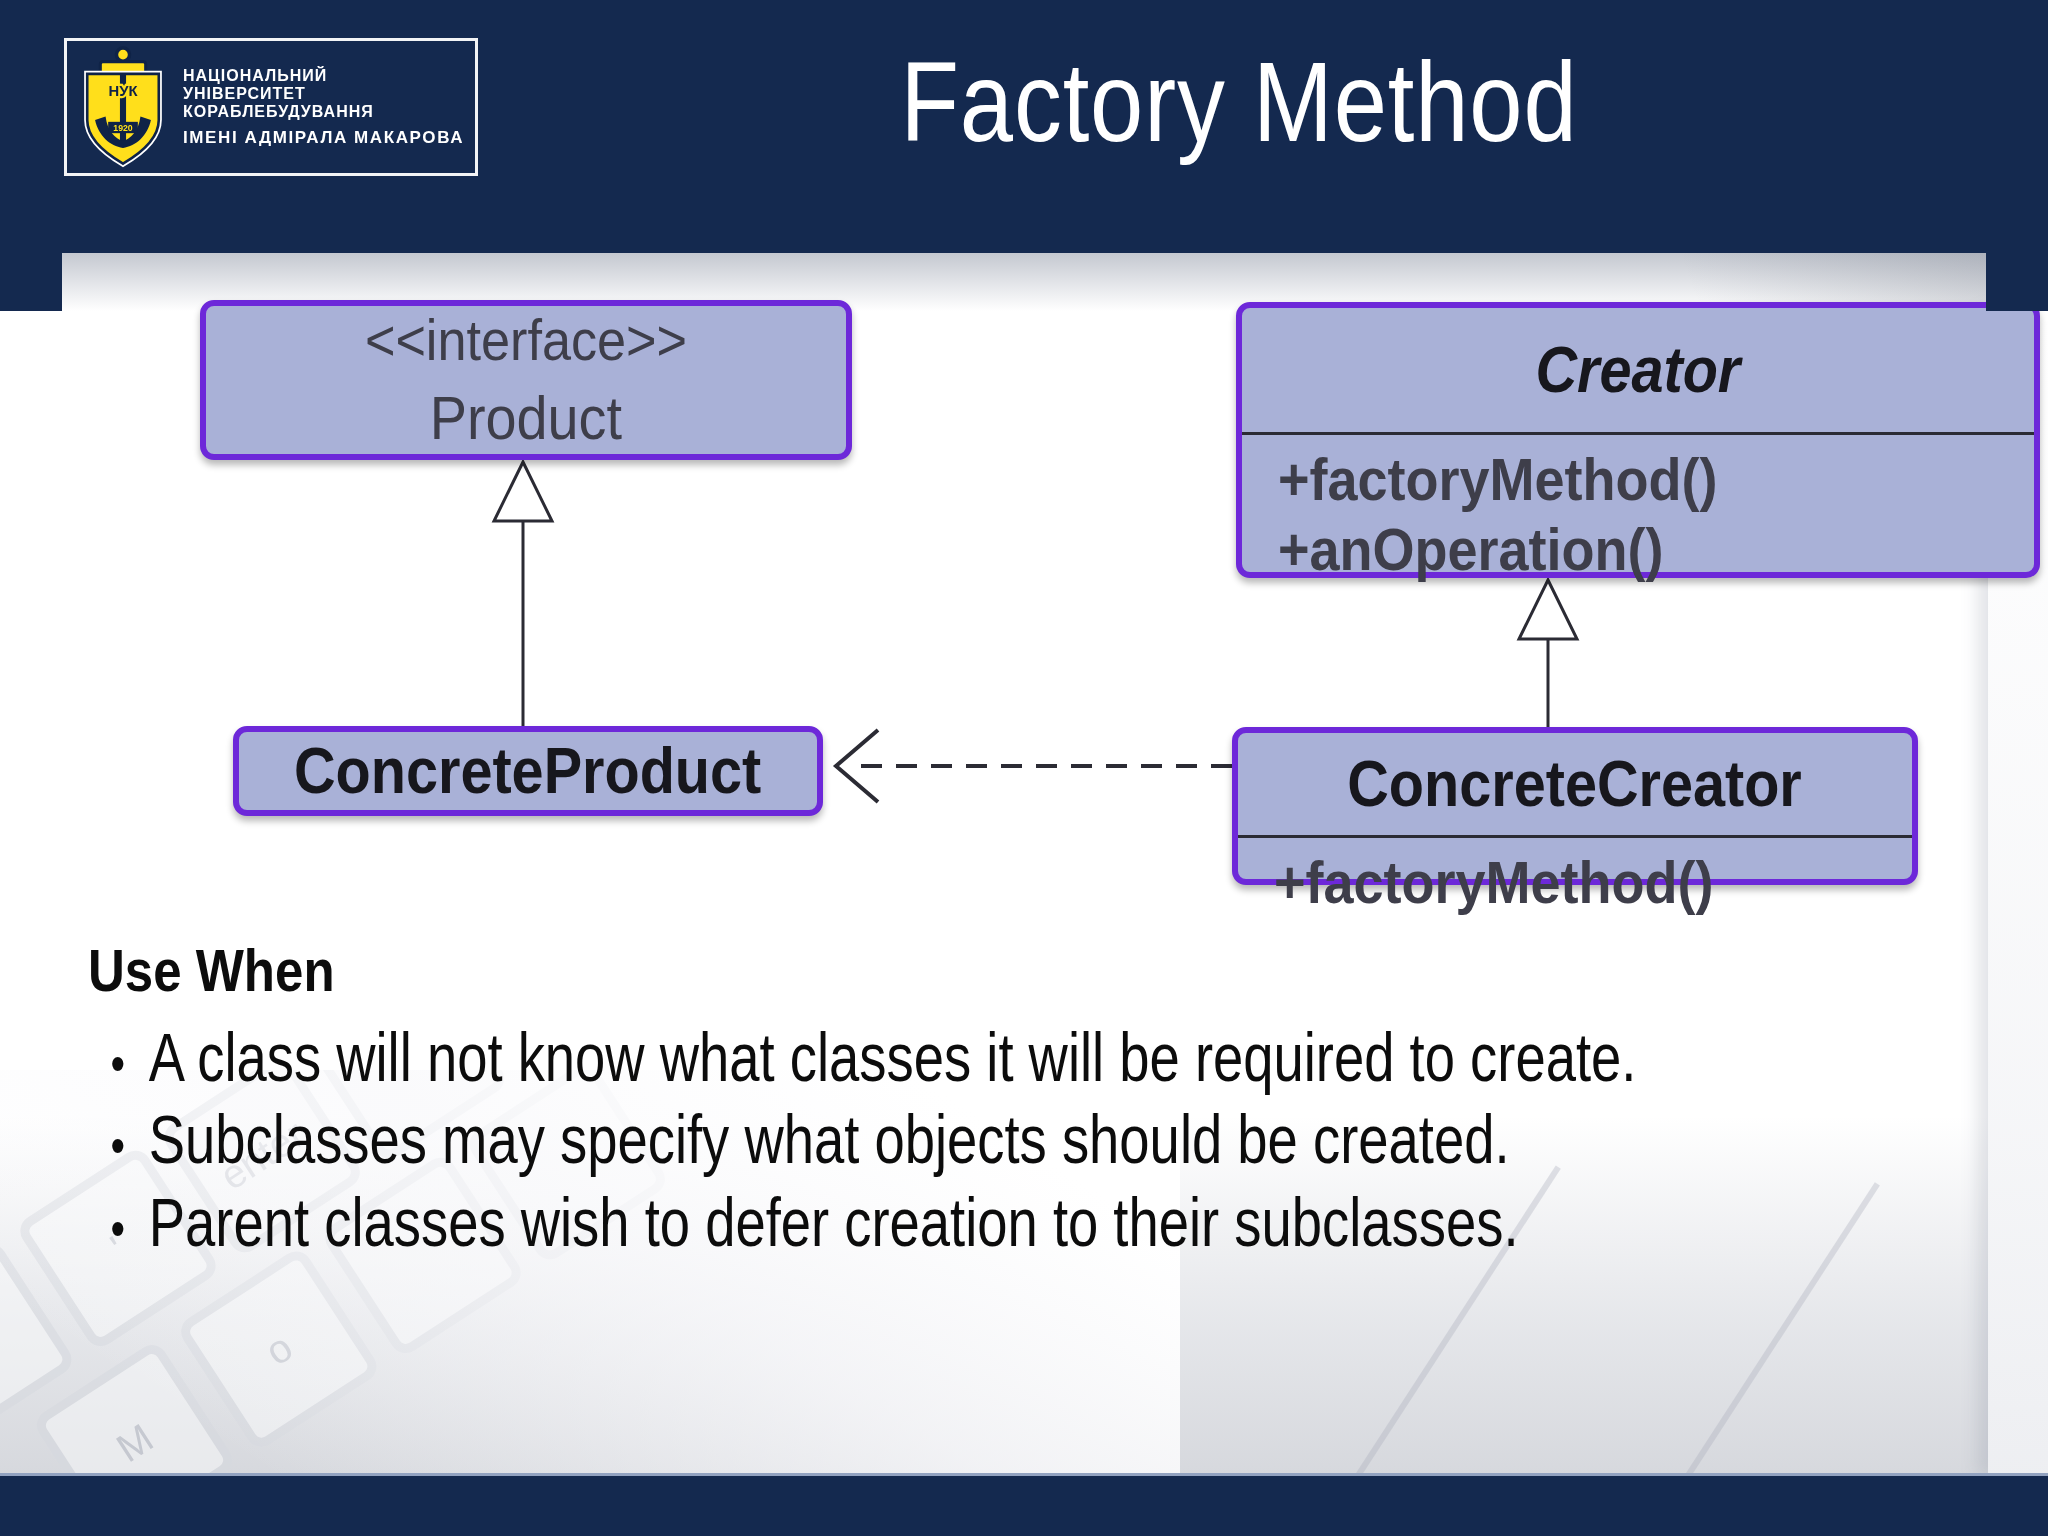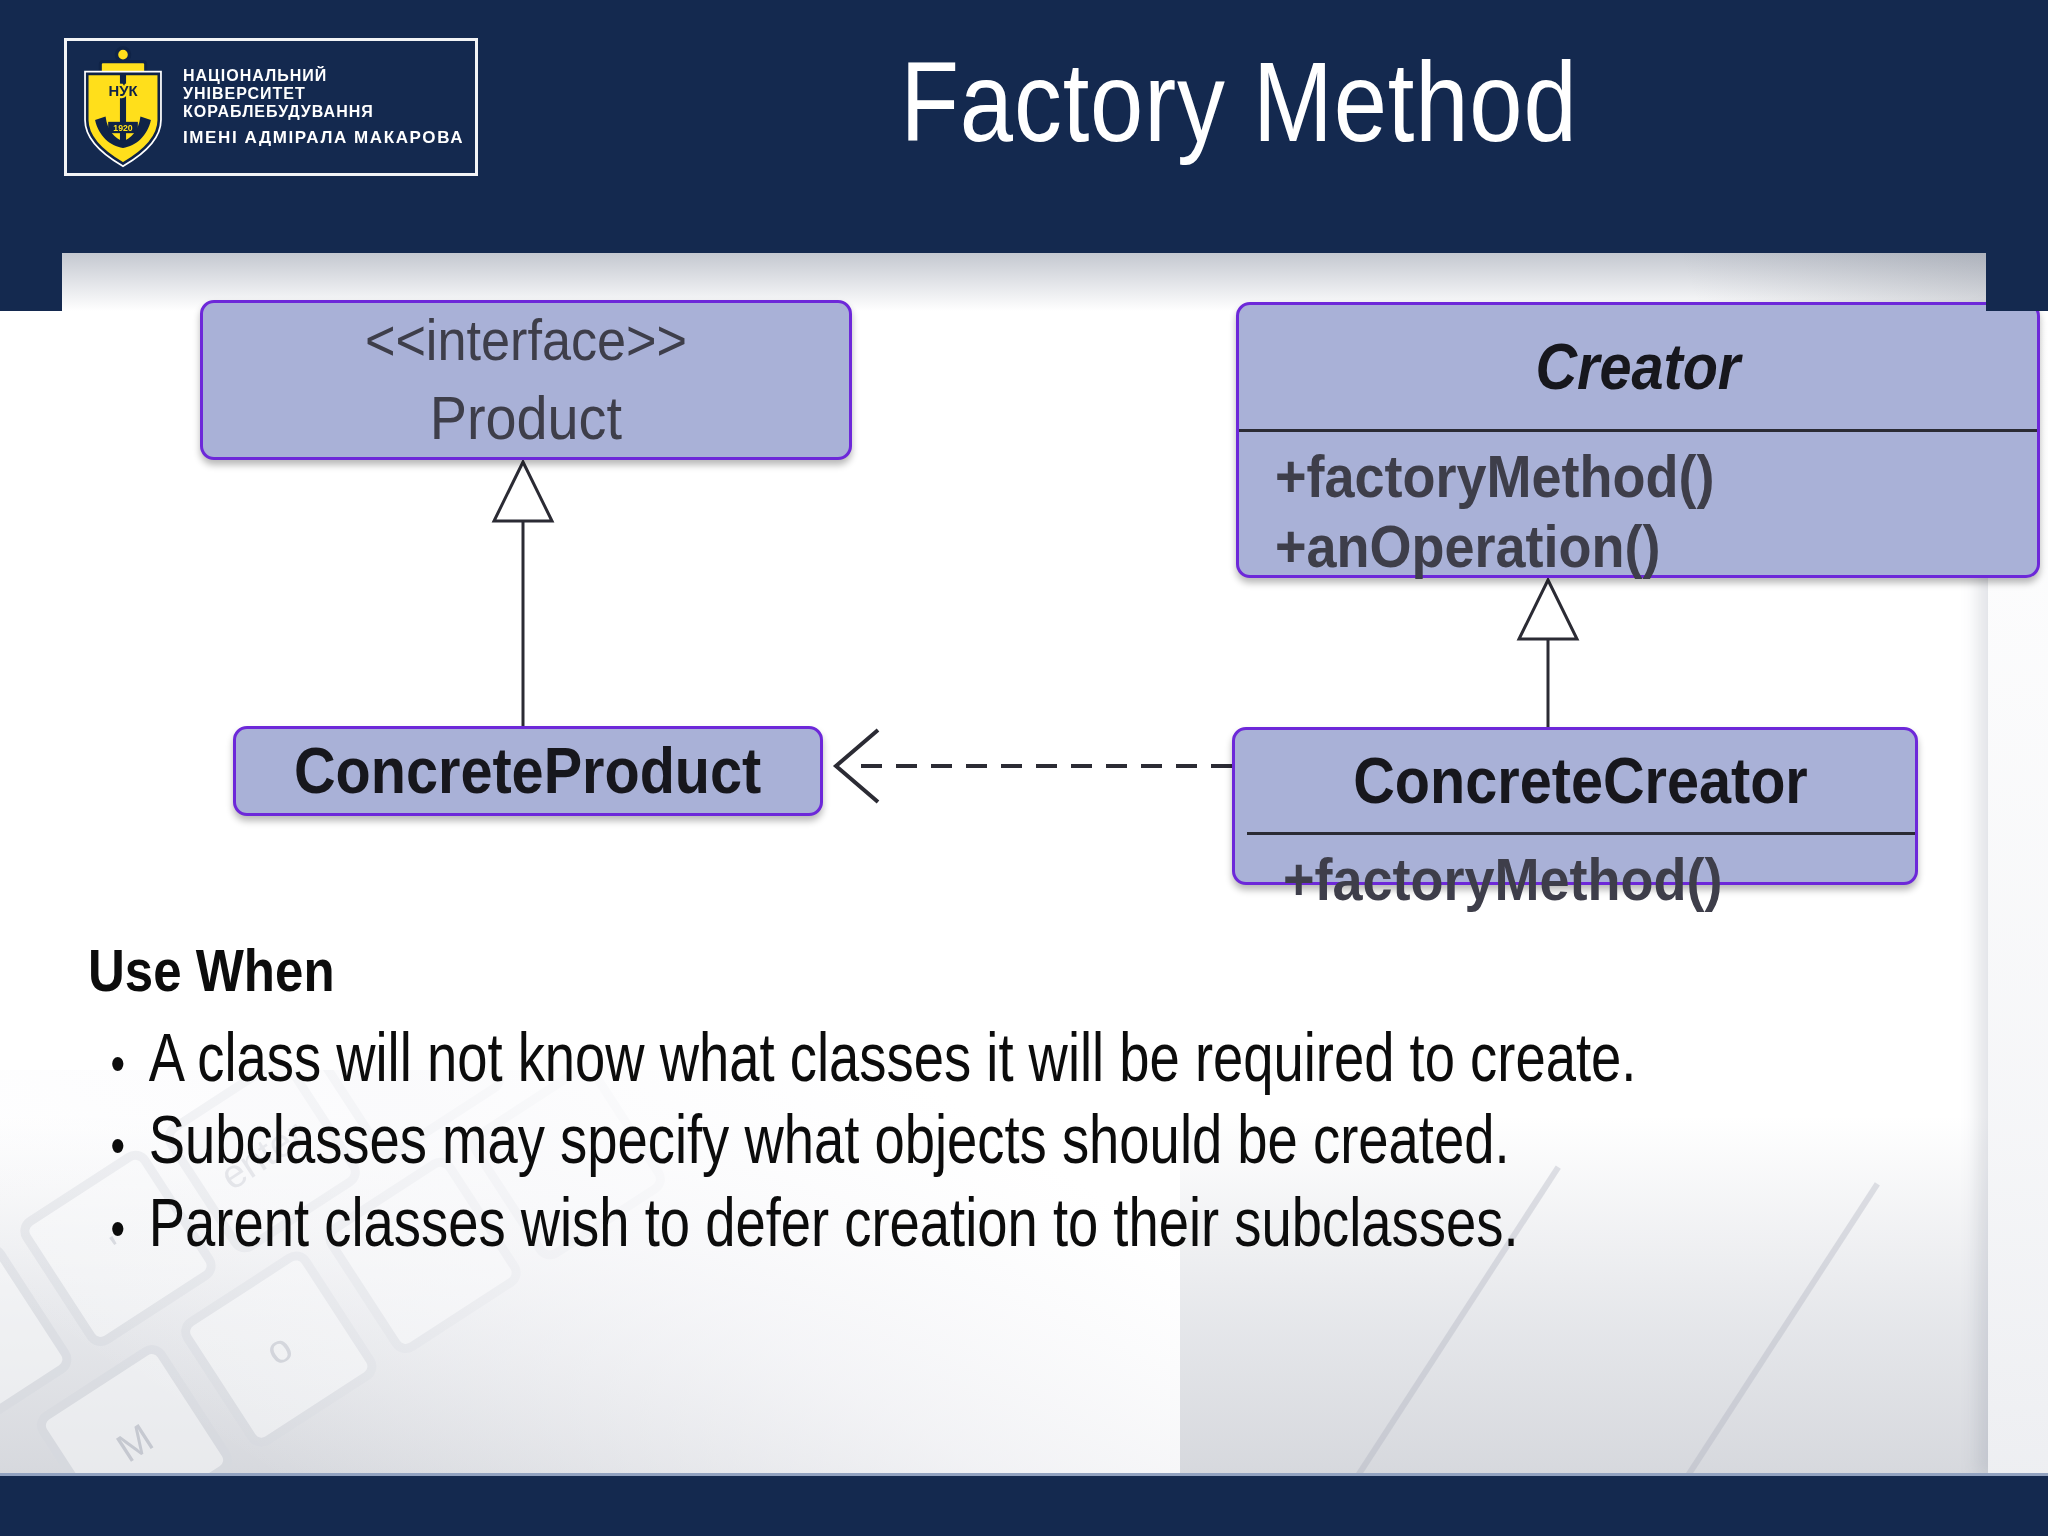--- a/index.html
+++ b/index.html
@@ -67,34 +67,34 @@
     background:linear-gradient(33deg, rgba(255,255,255,0) 15%, rgba(250,250,252,0.75) 55%, #ffffff 85%);
   }
   .streak{ position:absolute; width:6px; background:rgba(168,173,186,0.35); transform:rotate(33deg); z-index:1; }
   .streak.s1{ left:1430px; top:1130px; height:460px; }
   .streak.s2{ left:1760px; top:1150px; height:420px; }
 
   
   .connectors{ position:absolute; left:0; top:0; z-index:3; }
   .uml-box{
     position:absolute; z-index:4; box-sizing:border-box;
-    background:#a9b1d7; border:3px solid #6d28d9; border-radius:14px;
+    background:#a9b1d7; border:6px solid #6d28d9; border-radius:14px;
     box-shadow:0 5px 7px rgba(0,0,0,0.28);
     color:#3e3e4a;
     gap:8px;
   }
   .uml-box .cscale{ display:inline-block; transform:scaleX(0.9); transform-origin:center; white-space:nowrap; }
   .box-product{ left:200px; top:300px; width:652px; height:160px;
     display:flex; flex-direction:column; align-items:center; justify-content:center; }
   .box-product .stereo{ font-size:58px; line-height:1.16; }
   .box-product .pname{ font-size:62px; line-height:1.16; }
   .box-creator{ left:1236px; top:302px; width:804px; height:276px; }
   .box-concrete-product{ left:233px; top:726px; width:590px; height:90px;
     display:flex; align-items:center; justify-content:center; }
-  .box-concrete-creator{ left:1232px; top:727px; width:686px; height:158px;padding-left:12px; }
+  .box-concrete-creator{ left:1232px; top:727px; width:686px; height:158px; }
   .title-comp{ display:flex; align-items:center; justify-content:center; border-bottom:3px solid #2b2b34; }
   .box-creator .title-comp{ height:124px; }
   .box-concrete-creator .title-comp{ height:102px; }
   .cname{ font-weight:700; color:#17171d; font-size:64px; }
   .cname.italic{ font-style:italic; }
   .methods{ padding:10px 0 0 36px; font-size:60px; line-height:1.16; color:#3e3e4a;font-weight:bold; }
   .methods div span{ display:inline-block; transform:scaleX(0.9); transform-origin:left; white-space:nowrap; }
 
   
   .content{ position:absolute; left:88px; top:938px; width:1900px; z-index:5; color:#0c0c0c; }

